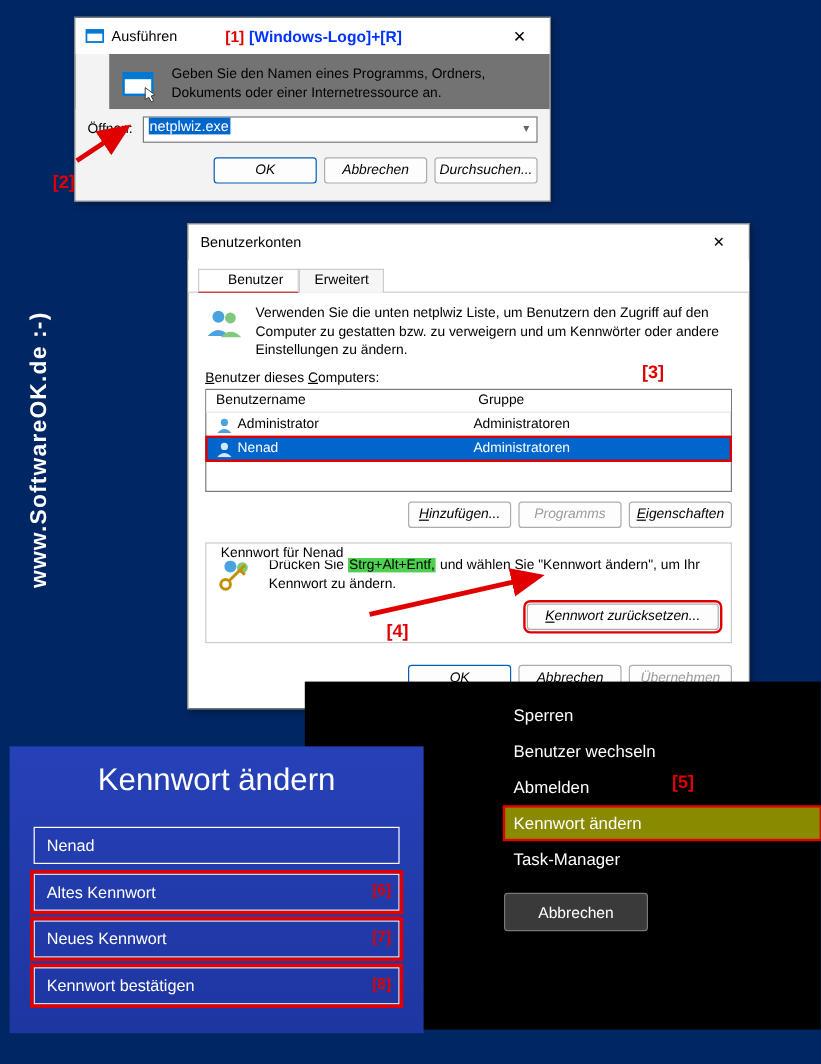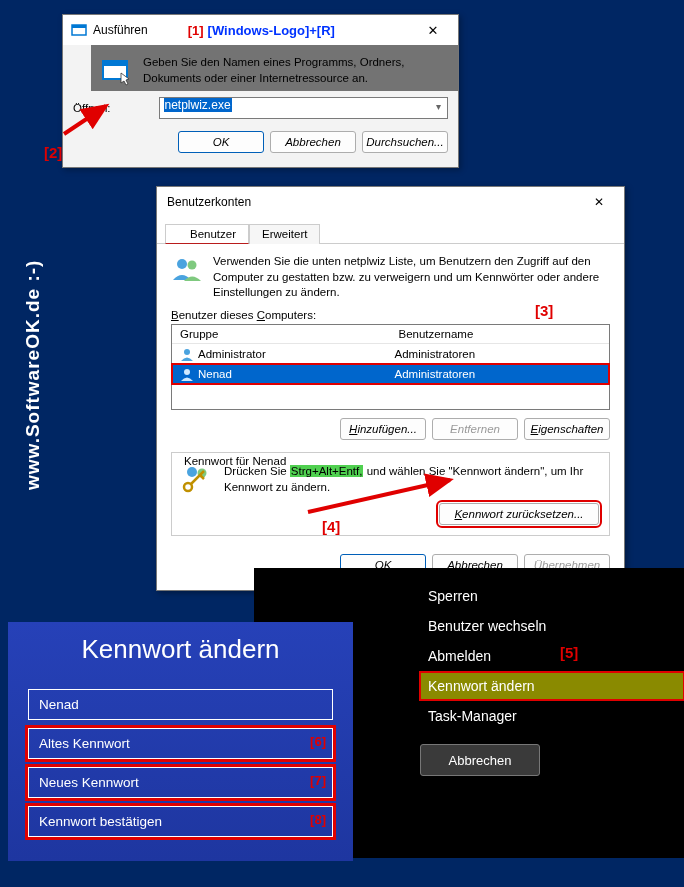--- a/index.html
+++ b/index.html
@@ -76,21 +76,20 @@
     }
     .run-input-row label { font-size: 11.5px; }
     .run-input {
       flex: 1;
       height: 22px;
       border: 1px solid #7a7a7a;
       background: #fff;
       padding: 0 4px;
       font-size: 12px;
       position: relative;
-      margin-left: 40px;
     }
     .run-input .sel {
       background: #0066cc;
       color: #fff;
       padding: 0 1px;
     }
     .run-input .chev {
       position: absolute;
       right: 6px; top: 3px;
       font-size: 10px; color: #666;
@@ -367,22 +366,22 @@
             <path d="M2 26 q9-10 18 0 z" fill="#4aa3df"></path>
             <circle cx="21" cy="11" r="4.5" fill="#7fc97f"></circle>
             <path d="M13 27 q8-9 17 0 z" fill="#7fc97f"></path>
           </svg>
       </div>
       <div class="ua-desc-text">Verwenden Sie die unten netplwiz Liste, um Benutzern den Zugriff auf den Computer zu gestatten bzw. zu verweigern und um Kennwörter oder andere Einstellungen zu ändern.</div>
     </div>
     <div class="ua-label"><span class="underline">B</span>enutzer dieses <span class="underline">C</span>omputers:</div>
     <div class="listbox">
       <div class="hdr">
+        <div>Benutzername</div>
         <div>Gruppe</div>
-        <div>Benutzername</div>
       </div>
       <div class="row">
         <div class="cell">
             <span class="user-icon"><svg viewBox="0 0 14 14" width="14" height="14">
                 <circle cx="7" cy="5" r="3" fill="#4aa3df"></circle>
                 <path d="M1 14 q6-7 12 0 z" fill="#4aa3df"></path>
               </svg></span>
             <span>Administrator</span>
           </div>
         <div class="cell">Administratoren</div>
@@ -394,21 +393,21 @@
                 <path d="M1 14 q6-7 12 0 z" fill="#cfe8ff"></path>
               </svg></span>
             <span>Nenad</span>
           </div>
         <div class="cell">Administratoren</div>
       </div>
     </div>
     <div class="annot-label" style="left:378px;top:115px;position:absolute;">[3]</div>
     <div class="ua-btnrow">
       <button class="btn"><span class="underline">H</span>inzufügen...</button>
-      <button class="btn disabled">Entfernen</button>
+      <button class="btn disabled">Programms</button>
       <button class="btn"><span class="underline">E</span>igenschaften</button>
     </div>
     <div class="ua-pw-section">
       <span class="legend">Kennwort für Nenad</span>
       <div class="ua-pw-body">
         <div class="ua-pw-icon">
           <svg viewBox="0 0 32 32" width="32" height="32">
               <circle cx="10" cy="9" r="5" fill="#4aa3df"></circle>
               <circle cx="20" cy="10" r="4.5" fill="#7fc97f"></circle>
               <circle cx="6" cy="24" r="4" fill="none" stroke="#c09000" stroke-width="2.5"></circle>

